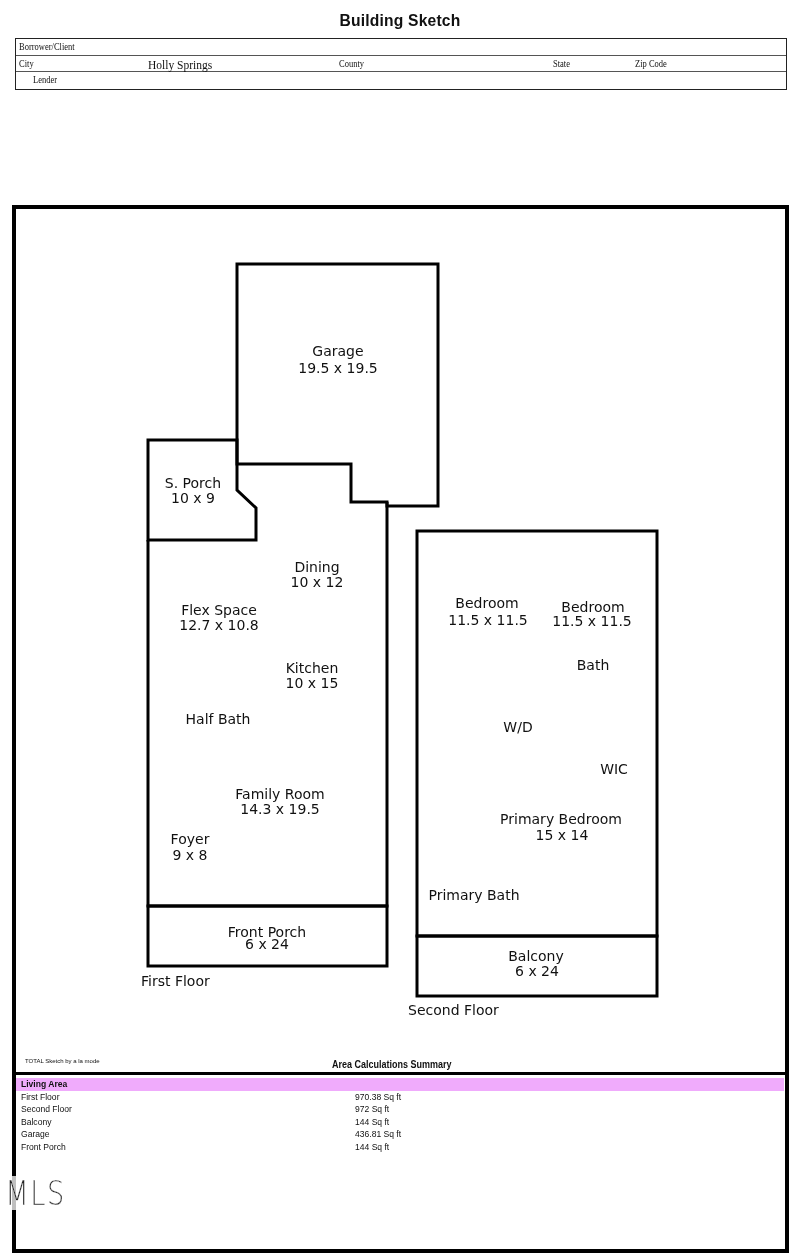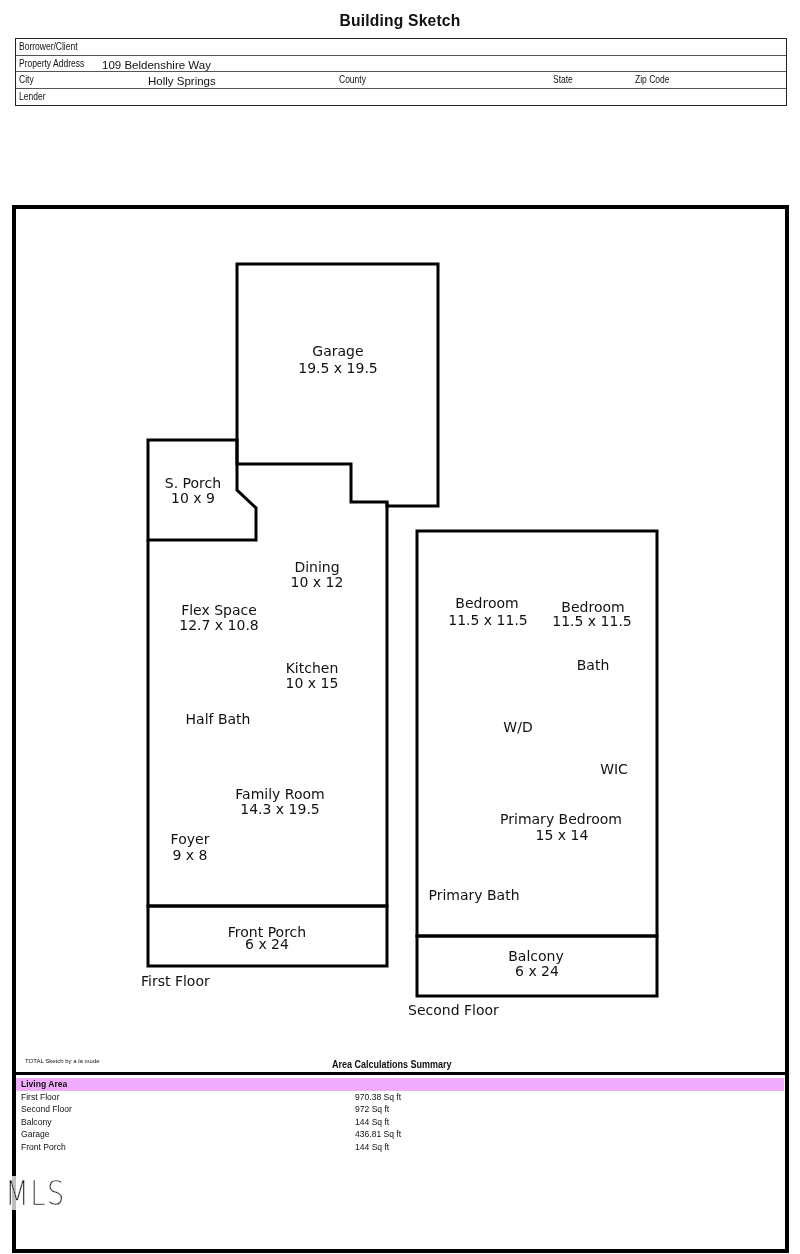--- a/index.html
+++ b/index.html
@@ -1,20 +1,20 @@
 <!DOCTYPE html>
 <html><head>
 <meta charset="utf-8">
 <style>
   html, body { margin:0; padding:0; background:#ffffff; }
   body { width:800px; height:1254px; position:relative; overflow:hidden; font-family:"DejaVu Sans", sans-serif; color:#111; }
   .title { position:absolute; left:0; width:800px; top:11px; text-align:center; font-family:"Liberation Sans", sans-serif; font-weight:bold; font-size:17px; letter-spacing:0.2px; transform:scaleX(0.92); transform-origin:center; }
   .hdr { position:absolute; left:15px; top:38px; width:772px; border:1px solid #222; box-sizing:border-box; }
-  .hdr .row { height:16.5px; border-bottom:1px solid #555; position:relative; font-family:Liberation Sans, sans-serif; font-size:10px; box-sizing:border-box; }
-  .hdr .row:last-child { border-bottom:none; }
+  .hdr .row { height:16.5px; border-bottom:1px solid #555; position:relative; font-family:Liberation Serif, serif; font-size:10px; box-sizing:border-box; }
+  .hdr .row:last-child { border-bottom:none;margin-left:14px; }
   .hdr .lbl { position:absolute; left:3px; top:2px; transform:scaleX(0.85); transform-origin:left; }
   .hdr .val { position:absolute; top:3px; font-size:11.5px; }
   .frame { position:absolute; left:12px; top:205px; width:777px; height:1048px; border:4px solid #000; box-sizing:border-box; }
   svg.sketch { position:absolute; left:0; top:0; }
   .lbltext { font-family:"DejaVu Sans", sans-serif; font-size:14px; fill:#111; }
   .sum-head { position:absolute; left:332px; top:1059px; font-family:"Liberation Sans", sans-serif; font-weight:bold; font-size:10px; transform:scaleX(0.9); transform-origin:left; }
   .credit { position:absolute; left:25px; top:1058px; font-family:"Liberation Sans", sans-serif; font-size:6px; }
   .divider { position:absolute; left:14px; top:1072px; width:773px; height:3px; background:#000; }
   .sum { position:absolute; left:16px; top:1078px; width:768px; font-family:"Liberation Sans", sans-serif; font-size:9.5px; }
   .sum .r { height:12.6px; position:relative; }
@@ -25,24 +25,20 @@
   .wm { position:absolute; left:2px; top:1176px; font-family:"DejaVu Sans", sans-serif; font-weight:100; font-size:34px; letter-spacing:2px; color:#222; background:rgba(255,255,255,0.75); line-height:34px; padding:0 4px; transform:scaleX(0.8); transform-origin:left; -webkit-text-stroke:0.3px #fff; }
 </style>
 </head>
 <body>
 
 <div class="title">Building Sketch</div>
 
 <div class="hdr">
   <div class="row">
     <span class="lbl">Borrower/Client</span>
-  </div>
-  <div class="row">
-    <span class="lbl">Property Address</span>
-    <span class="val" style="left:86px;">109 Beldenshire Way</span>
   </div>
   <div class="row">
     <span class="lbl">City</span>
     <span class="val" style="left:86px;padding-left:46px;">Holly Springs</span>
     <span class="lbl" style="left:323px;">County</span>
     <span class="lbl" style="left:537px;">State</span>
     <span class="lbl" style="left:619px;">Zip Code</span>
   </div>
   <div class="row">
     <span class="lbl">Lender</span>

